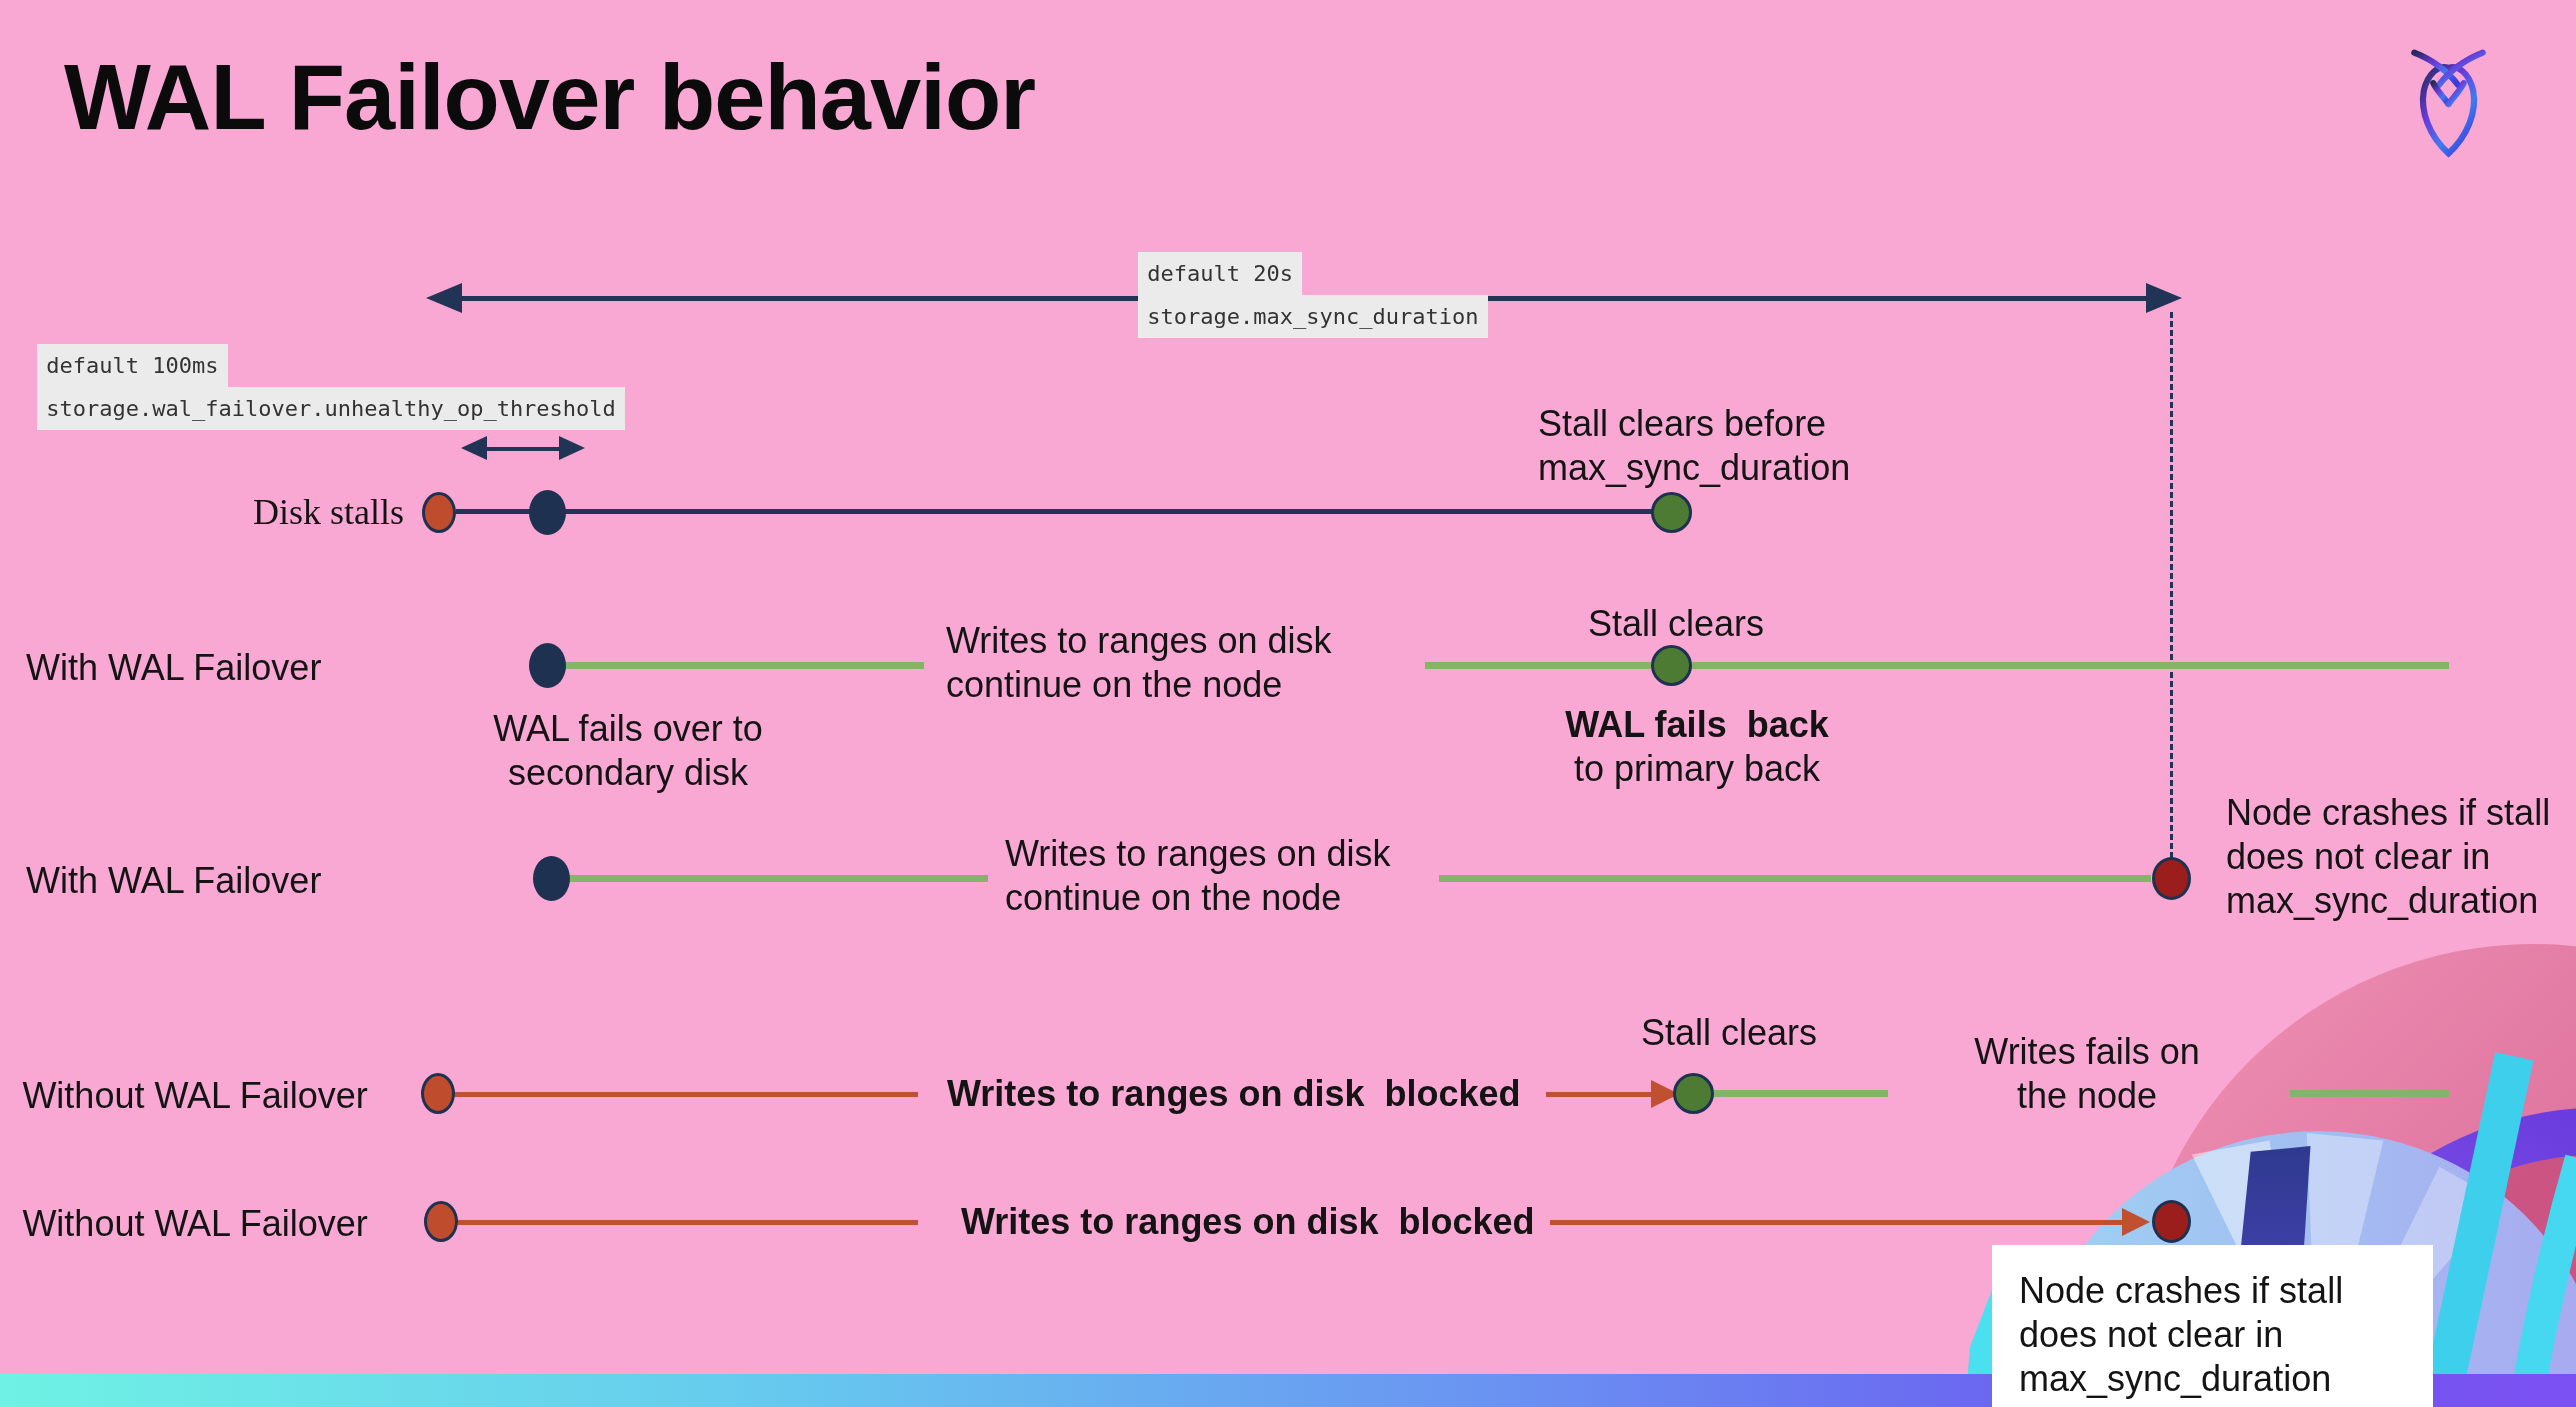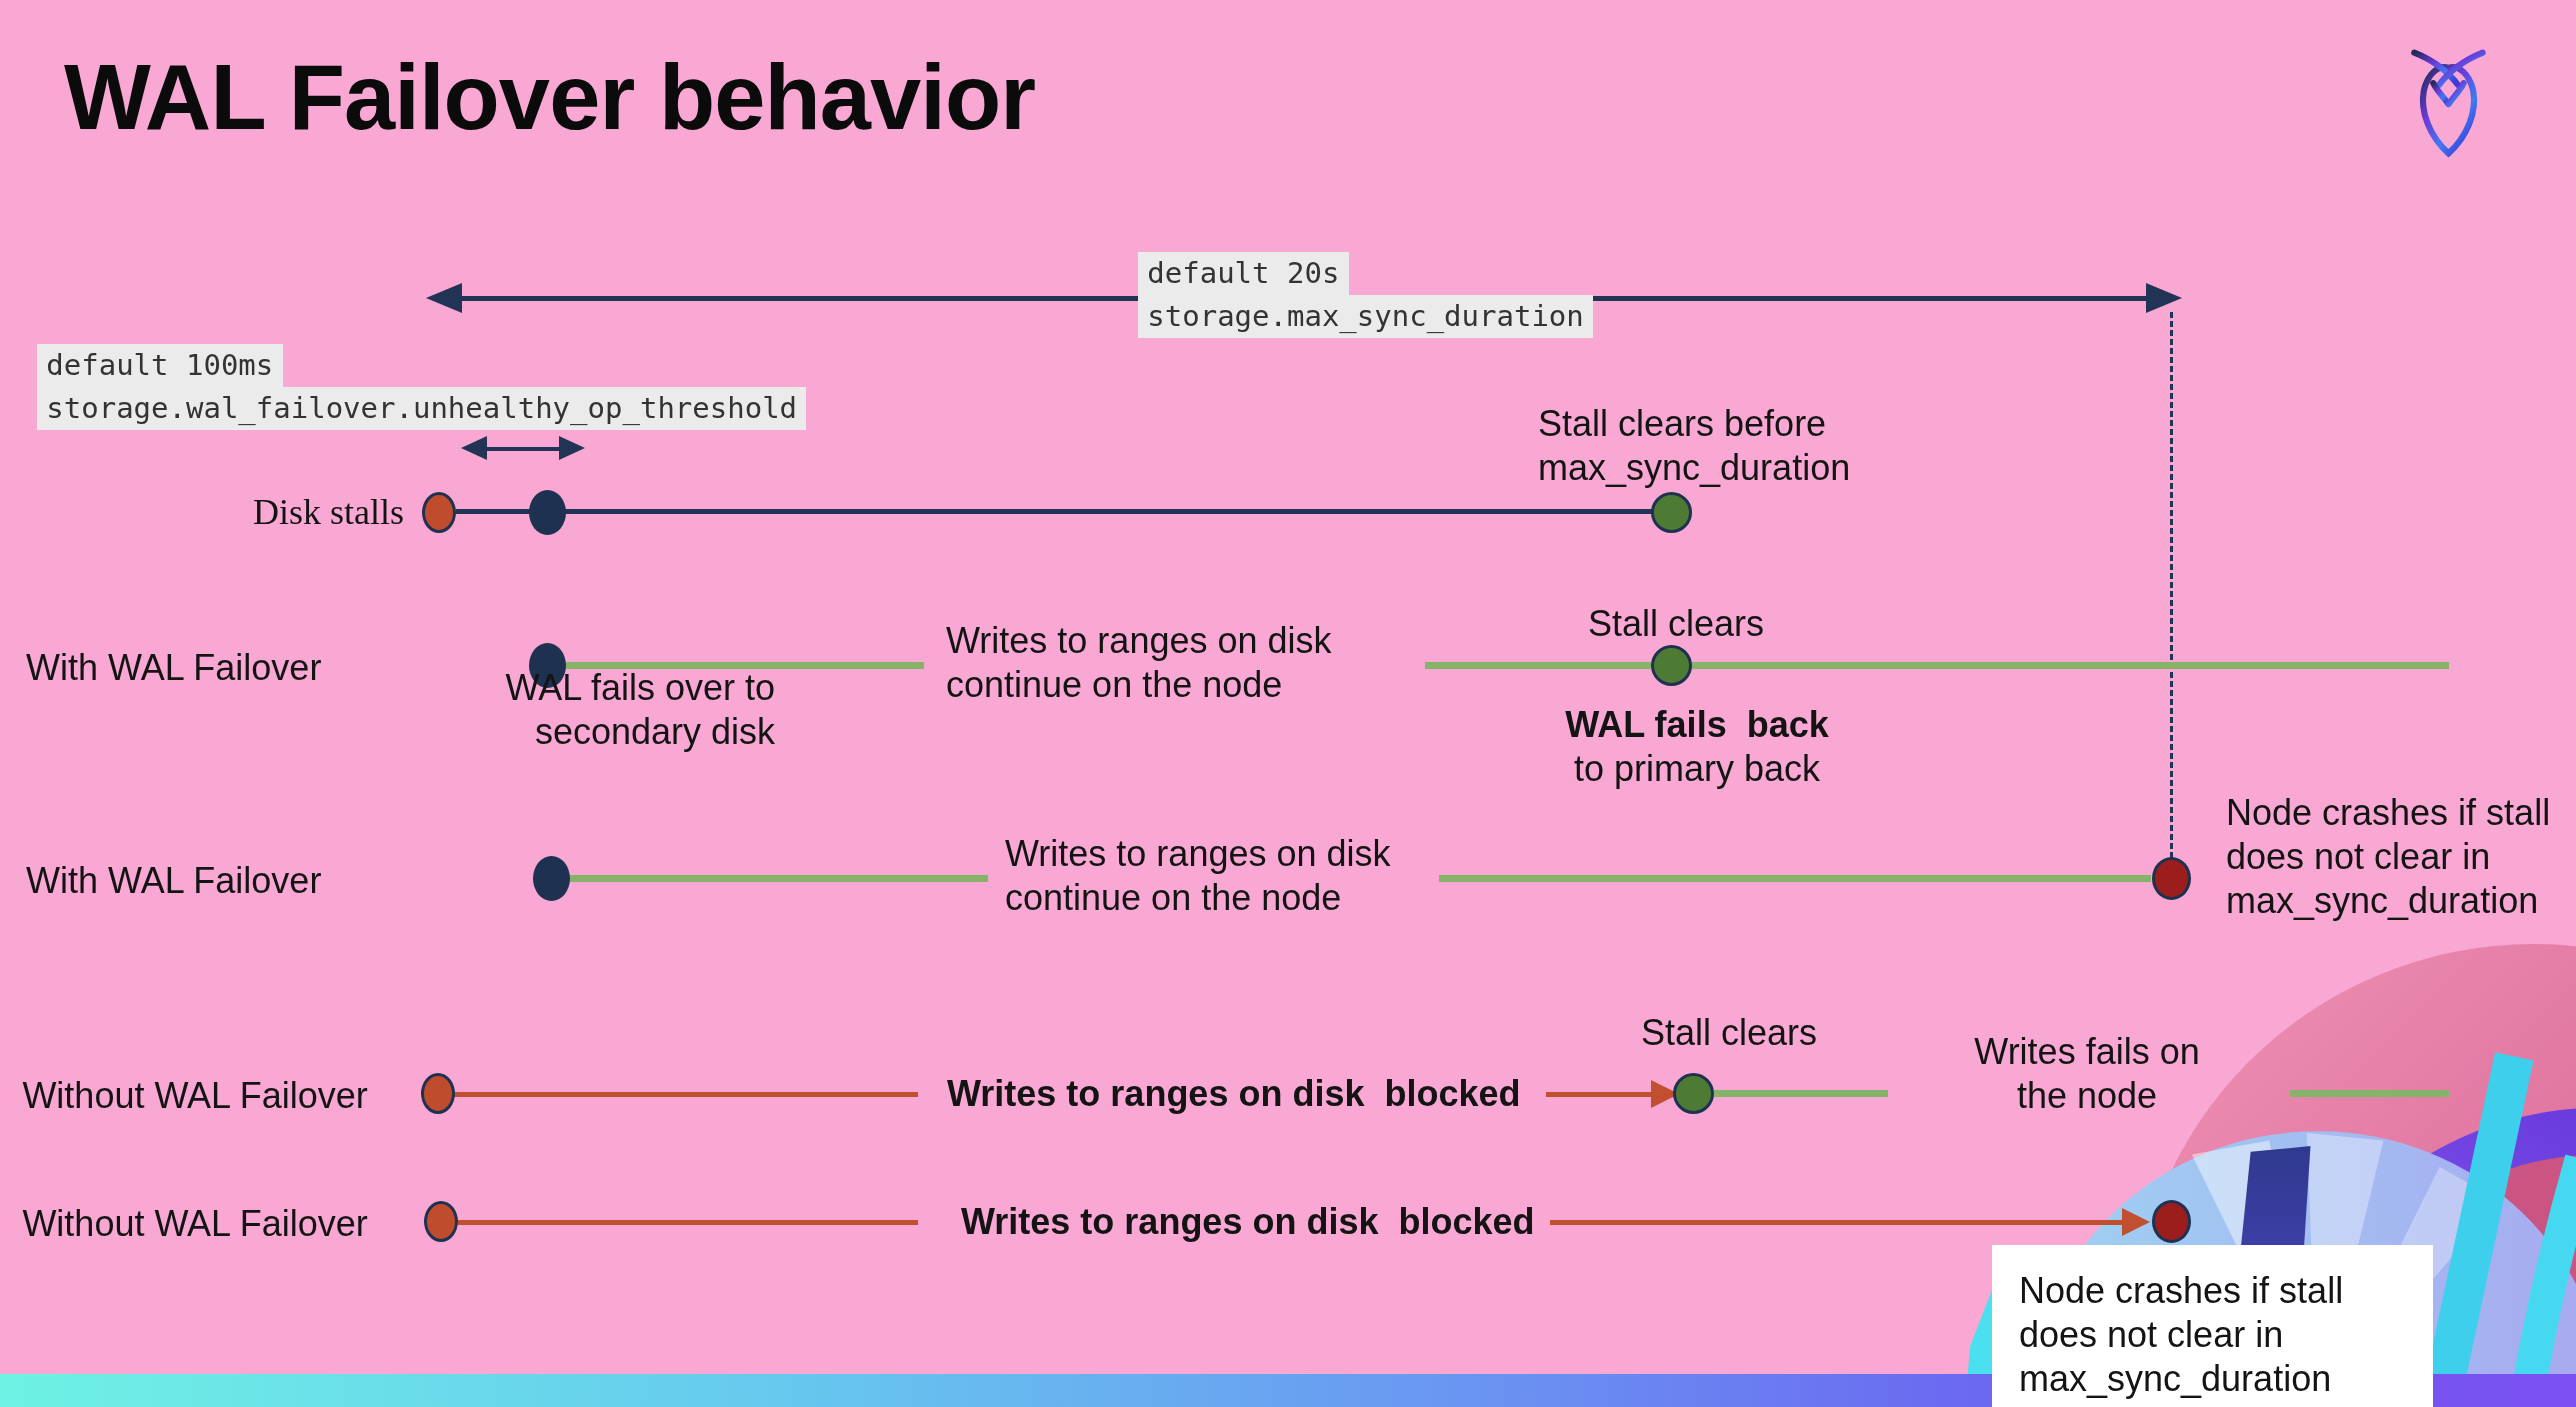--- a/index.html
+++ b/index.html
@@ -1,20 +1,20 @@
 <!DOCTYPE html>
 <html style="font-size:15px"><head>
 <meta charset="utf-8">
 <style>
   html,body{margin:0;padding:0;background:#ffffff;}
   #canvas{position:relative;width:2576px;height:1408px;background:#f9a8d4;overflow:hidden;
           font-family:"Liberation Sans",sans-serif;color:#141414;}
   .abs{position:absolute;}
   .title{left:64px;top:45px;font-size:92px;font-weight:800;letter-spacing:-0.9px;color:#0b0b0b;}
-  .mono{font-family:"DejaVu Sans Mono",monospace;font-size:29px;line-height:41px;color:#333;z-index:6;}
+  .mono{font-family:"DejaVu Sans Mono",monospace;font-size:22px;line-height:41px;color:#333;z-index:6;}
   .mono span{background:#ebebeb;padding:0.9px 9.3px;display:inline-block;}
   .txt{font-size:36px;line-height:44px;color:#141414;z-index:6;}
   .rowlabel{font-size:36px;line-height:43px;color:#141414;z-index:6;}
   .center{text-align:center;}
   .right{text-align:right;font-family:Liberation Serif, serif;}
   .line{position:absolute;z-index:4;}
   .navy-line{background:#223455;height:4.7px;}
   .green-line{background:#85b368;height:6.5px;}
   .red-line{background:#c0502f;height:4.7px;}
   .dot{position:absolute;border-radius:50%;box-sizing:border-box;z-index:5;}
@@ -123,21 +123,21 @@
   <div class="dot dot-navy" style="left:529px;top:643px;width:37px;height:45px;"></div>
   <div class="line green-line" style="left:563px;top:662px;width:361px;"></div>
   <div class="abs txt" style="left:946px;top:619px;">
     <div>Writes to ranges on disk</div>
     <div>continue on the node</div>
   </div>
   <div class="line green-line" style="left:1425px;top:662px;width:226px;"></div>
   <div class="dot dot-green" style="left:1651px;top:645px;width:41px;height:41px;"></div>
   <div class="abs txt center" style="left:1578px;top:602px;width:196px;">Stall clears</div>
   <div class="line green-line" style="left:1690px;top:662px;width:759px;"></div>
-  <div class="abs txt center" style="left:481px;top:666px;width:294px;text-align:right;">
+  <div class="abs txt center" style="left:481px;top:707px;width:294px;">
     <div>WAL fails over to</div>
     <div>secondary disk</div>
   </div>
   <div class="abs txt center" style="left:1550px;top:703px;width:294px;">
     <div class="ws">WAL fails  back</div>
     <div>to primary back</div>
   </div>
 
   <div class="abs rowlabel" style="left:26px;top:859px;">With WAL Failover</div>
   <div class="dot dot-navy" style="left:533px;top:856px;width:37px;height:45px;"></div>

